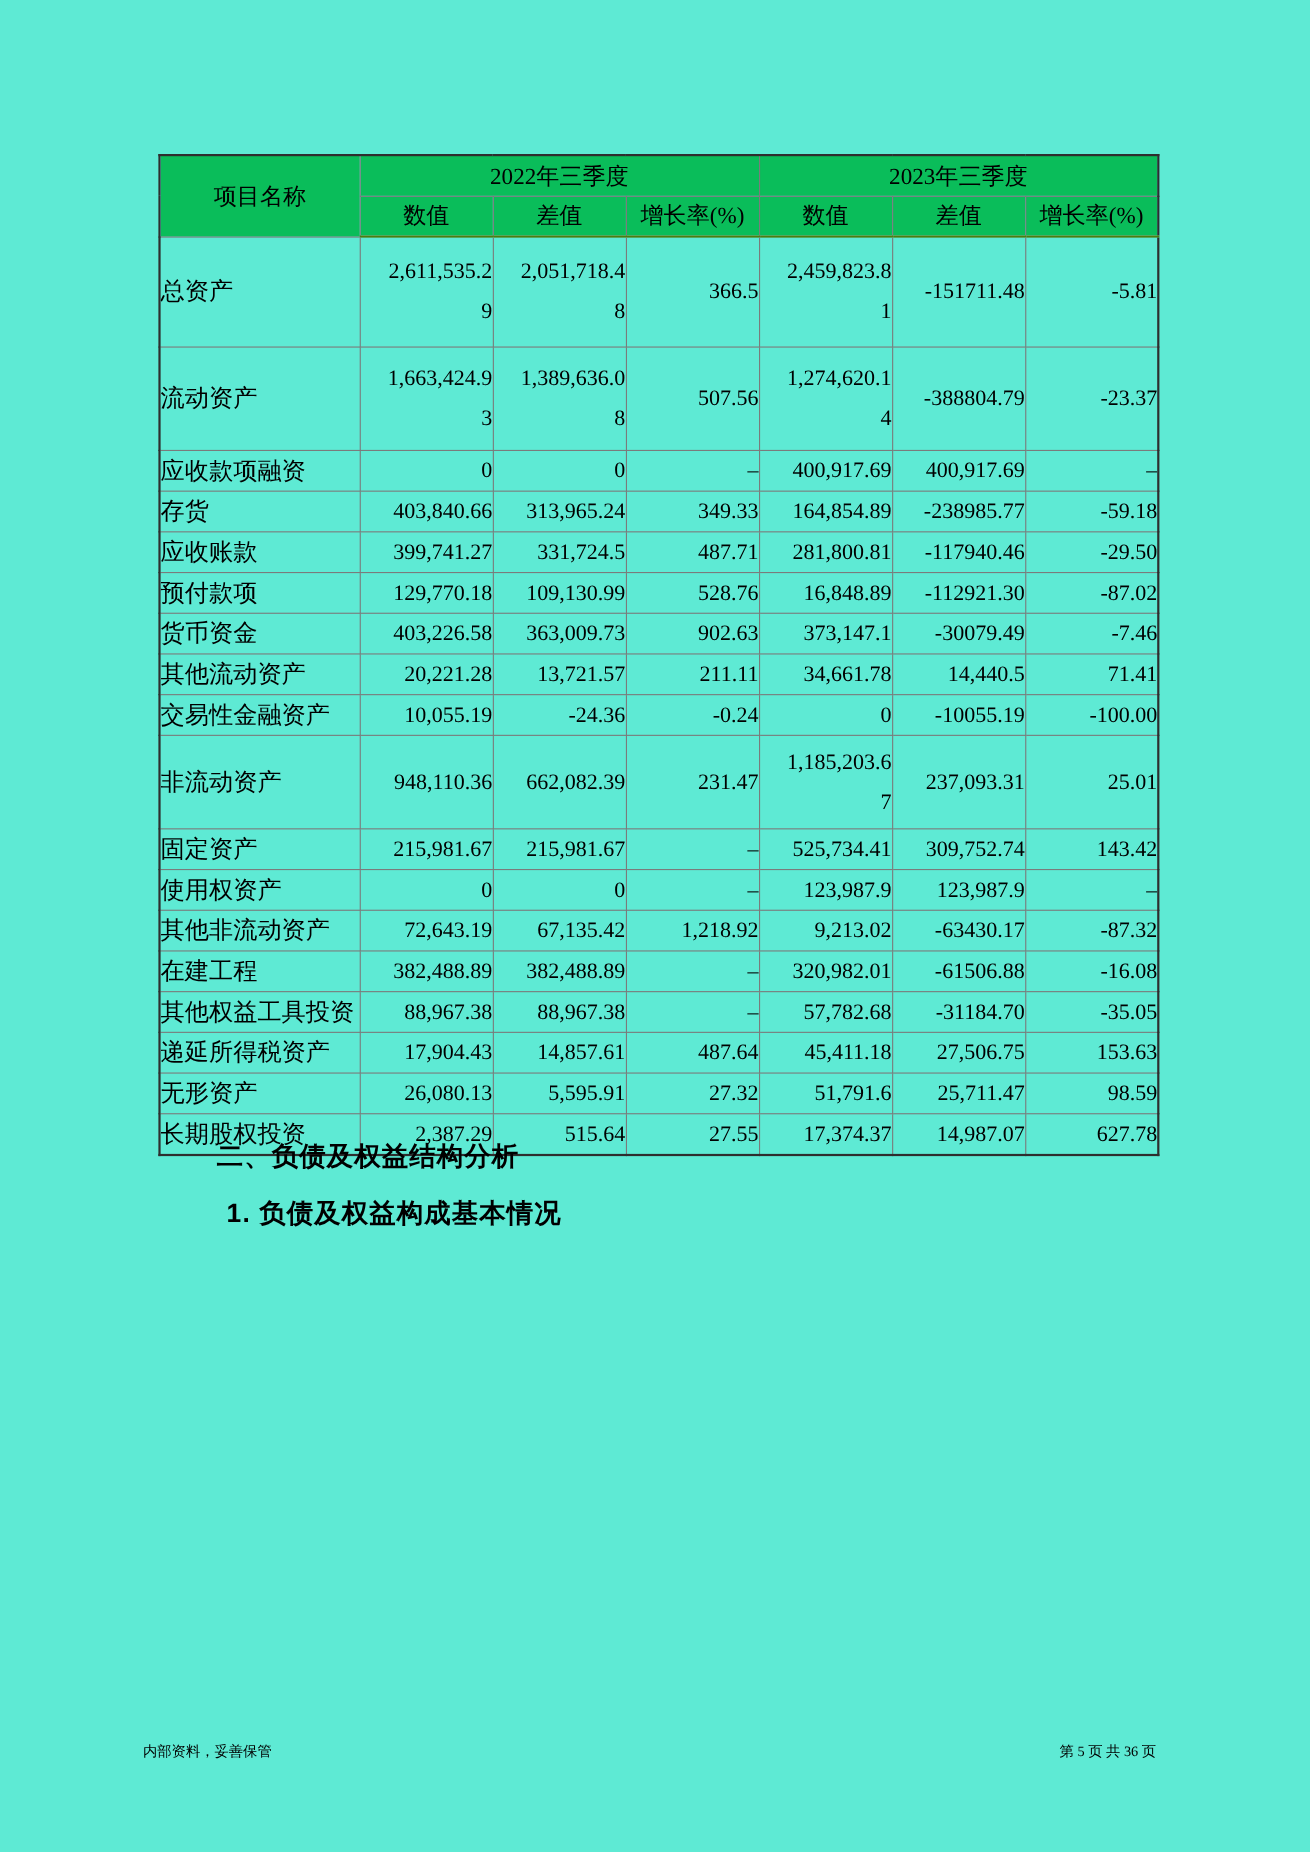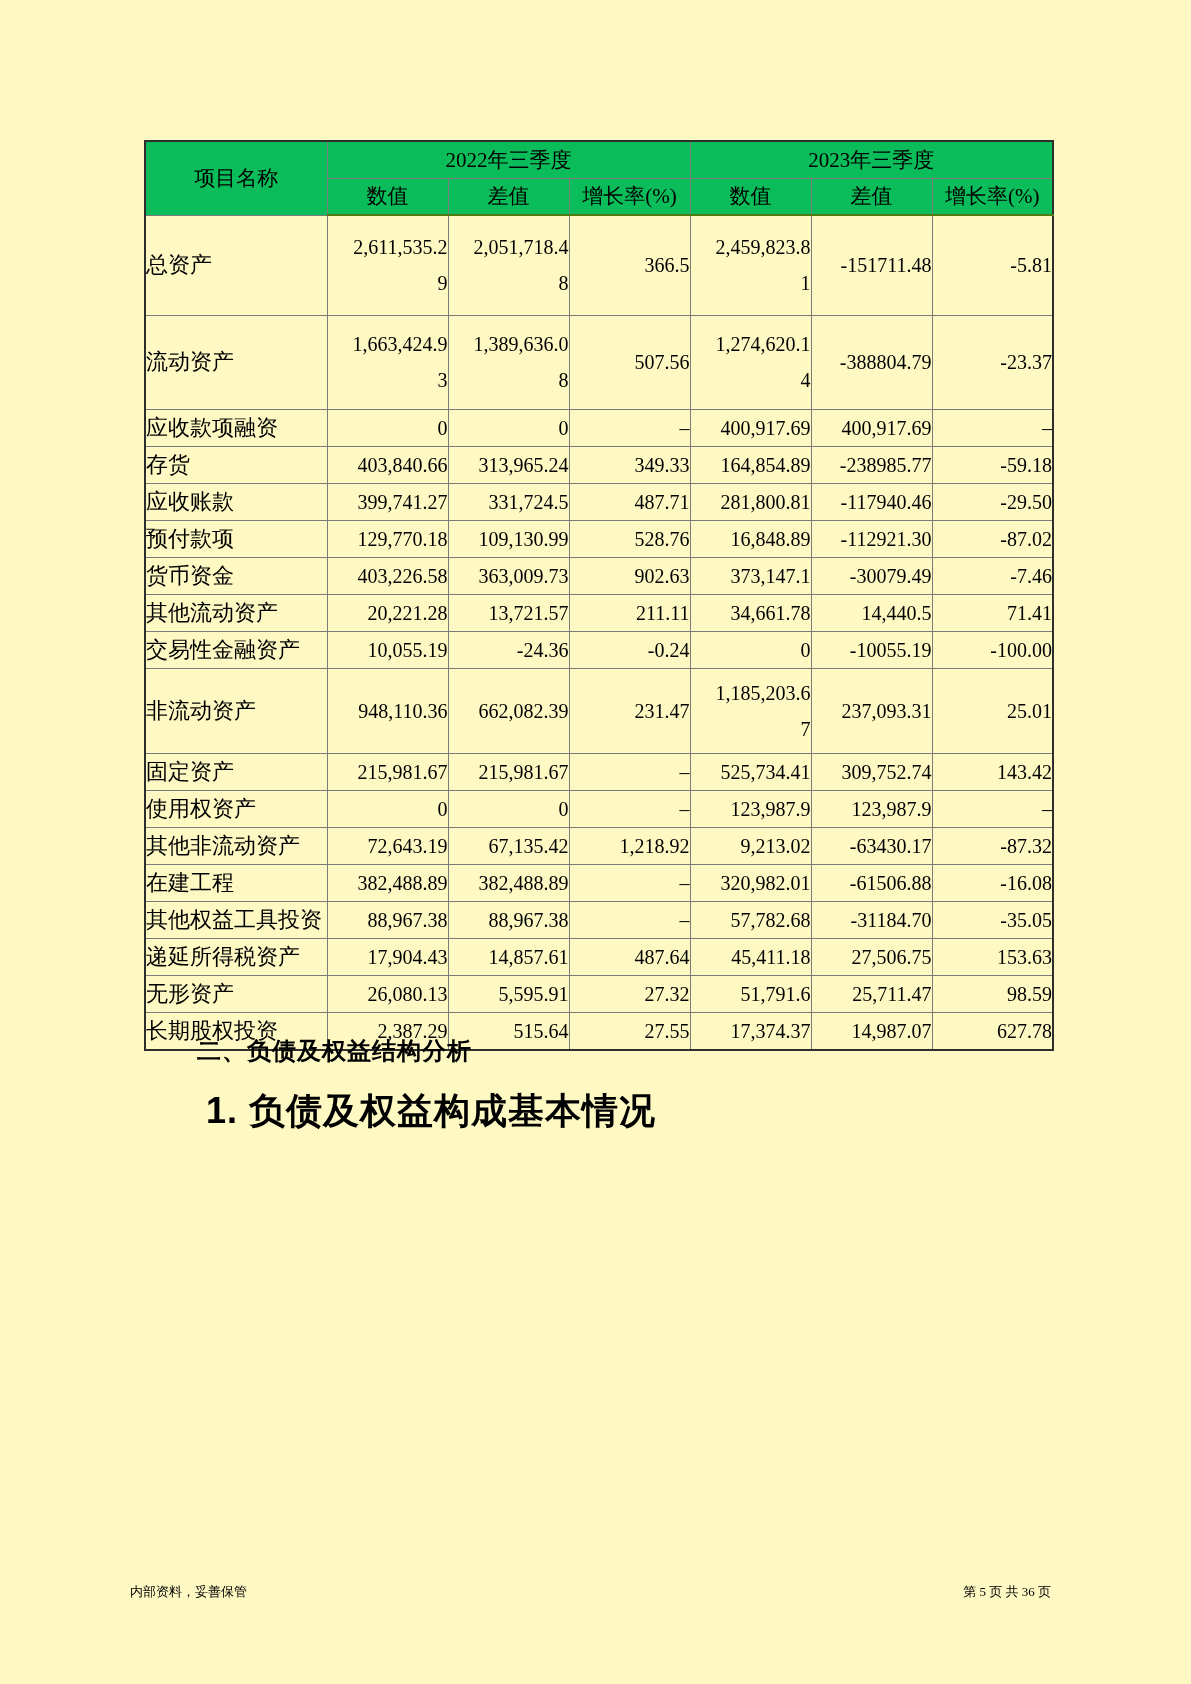--- a/index.html
+++ b/index.html
@@ -1,19 +1,19 @@
 <!DOCTYPE html>
 <html style="--green: #0abd5a;"><head>
 <meta charset="utf-8">
 <style>
   html,body{margin:0;padding:0;background:#e8e8e8;}
   .page{
     position:relative;
     width:1191px;height:1684px;
-    background:#fef9c3;
+    background:#5eead4;
     font-family:"Liberation Serif","DejaVu Serif",serif;
     color:#000;
     overflow:hidden;
     margin:0 auto;
   }
   
   .fin-table{
     position:absolute;left:144px;top:140px;
     border-collapse:collapse;table-layout:fixed;
     width:908px;
@@ -49,21 +49,21 @@
   }
   
   .h1{
     position:absolute;left:197px;top:1035px;
     font-family:"Liberation Sans","DejaVu Sans",sans-serif;
     font-weight:bold;font-size:24px;letter-spacing:1px;
   }
   .h2{
     position:absolute;left:206px;top:1087px;
     font-family:"Liberation Sans","DejaVu Sans",sans-serif;
-    font-weight:bold;font-size:36px;letter-spacing:1px;
+    font-weight:bold;font-size:24px;letter-spacing:1px;
   }
   .body-paragraph{
     position:absolute;left:145px;top:1146px;width:904px;
     font-size:26px;line-height:45px;
     text-align:justify;text-indent:2em;
     margin:0;
   }
   
   .footer{
     position:absolute;left:130px;right:140px;top:1583px;

